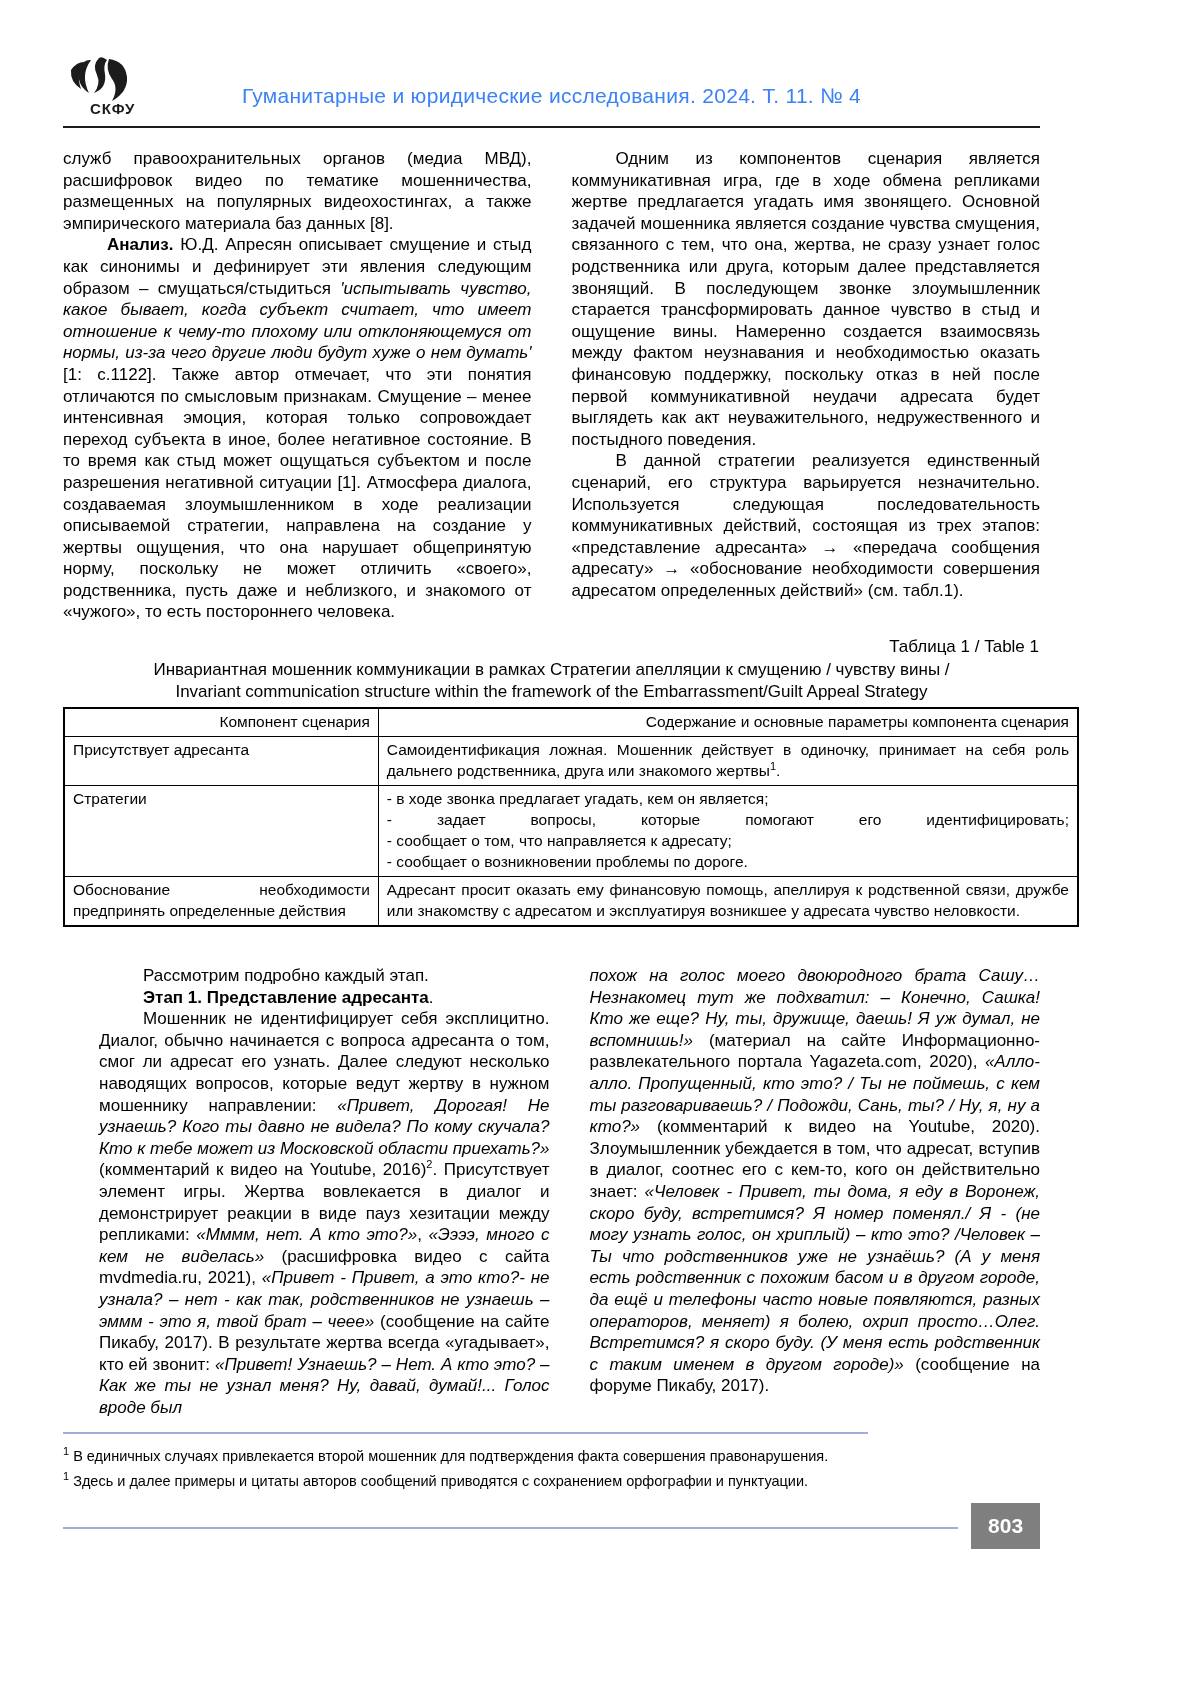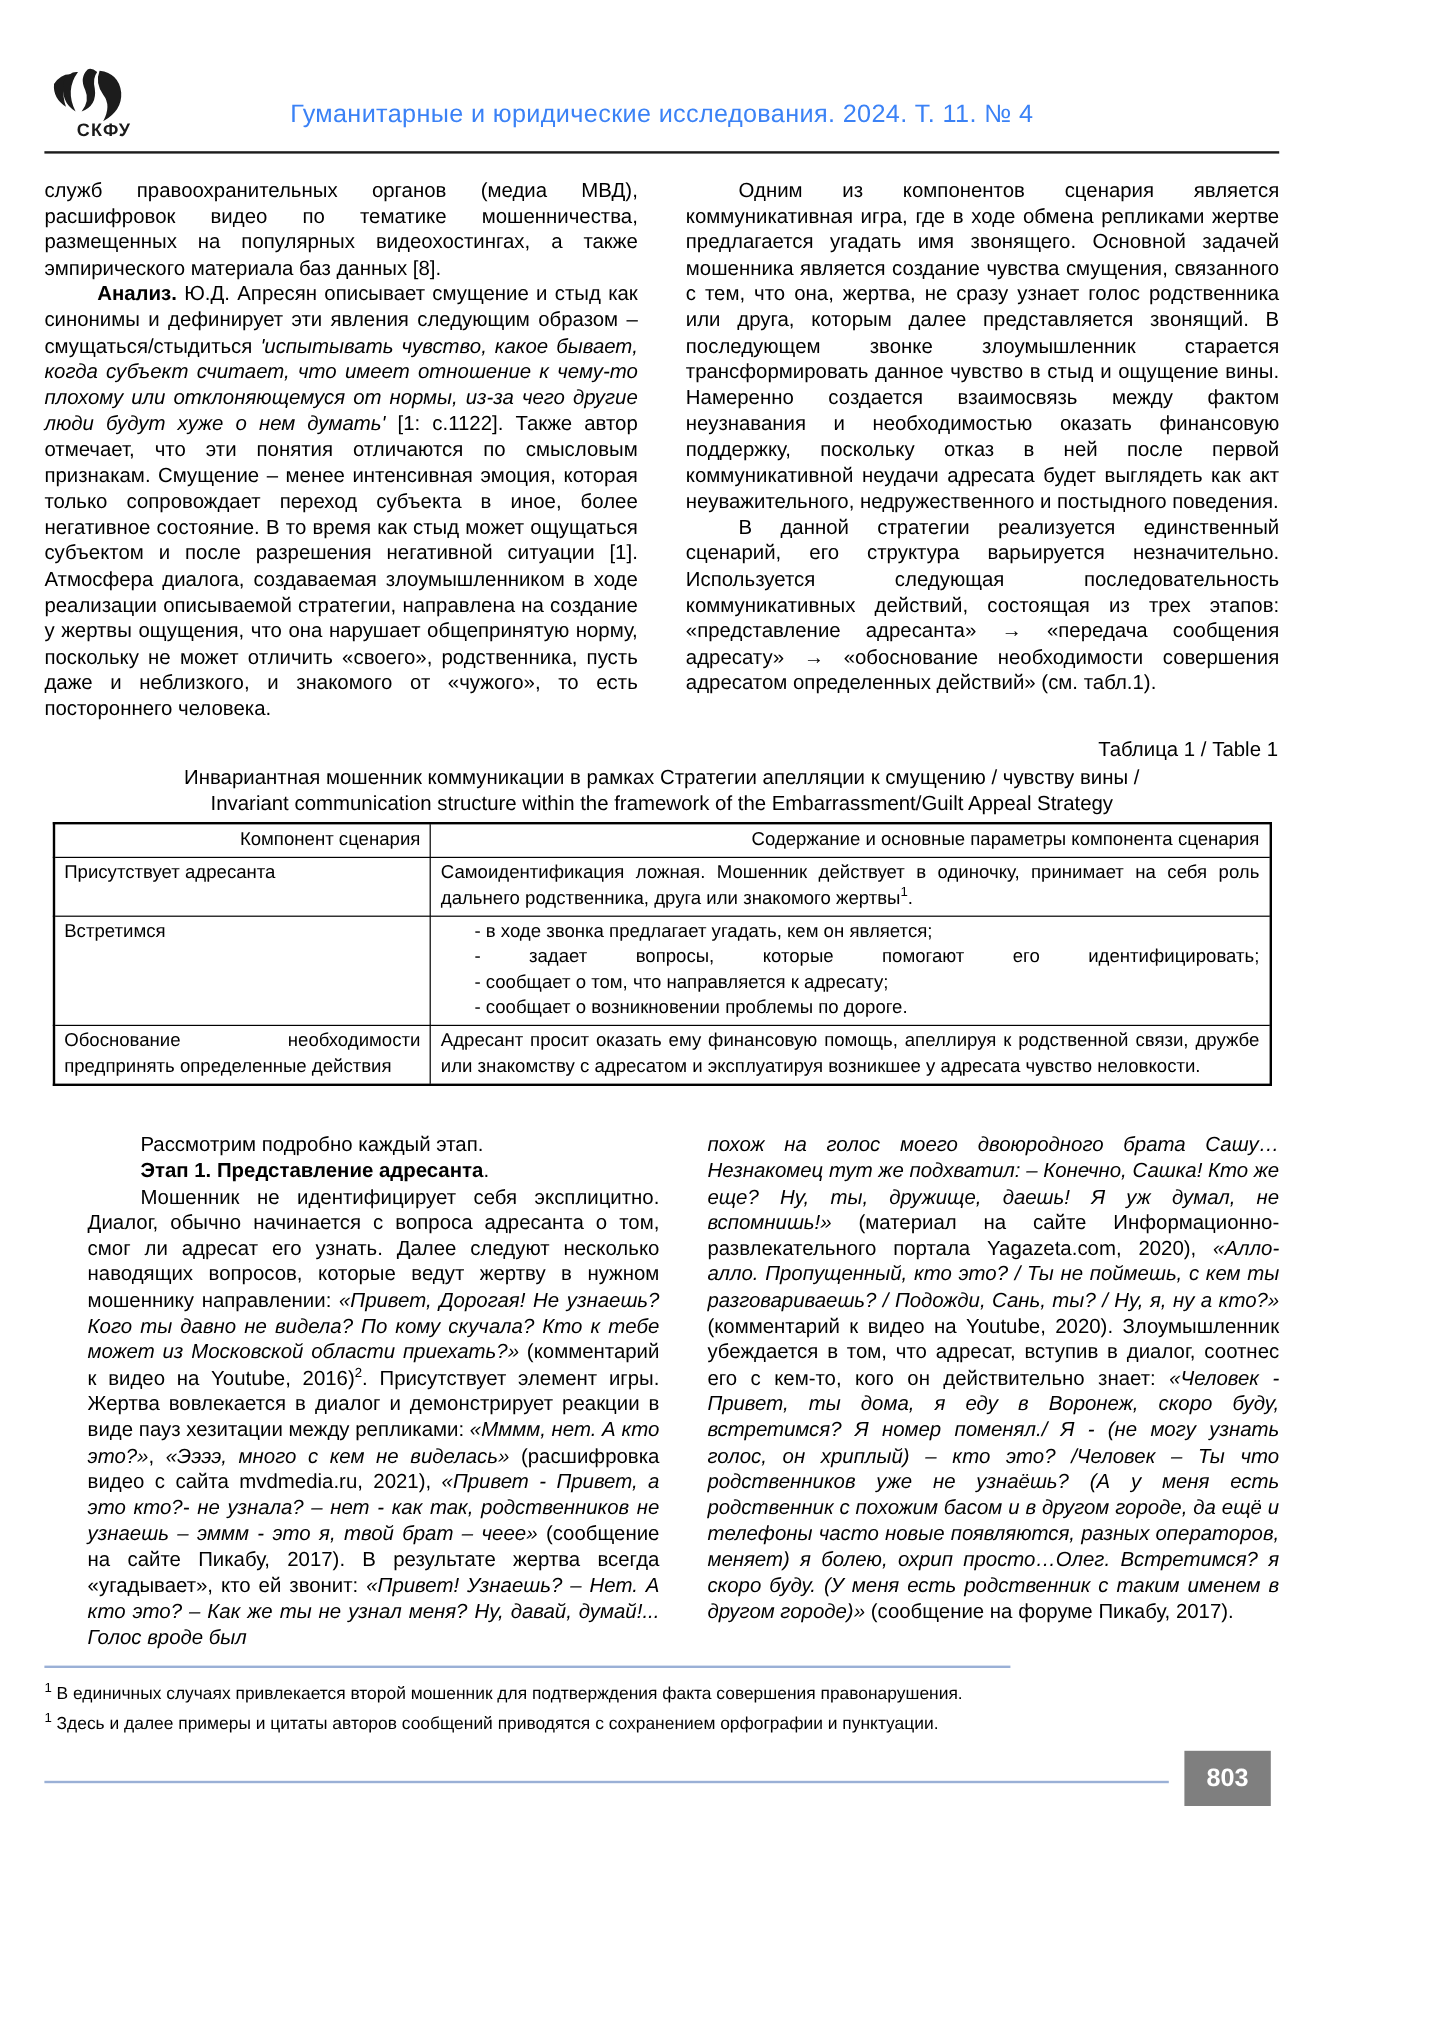--- a/index.html
+++ b/index.html
@@ -2,21 +2,21 @@
 <html lang="ru"><head>
 <meta charset="utf-8">
 <style>
   html,body{margin:0;padding:0;background:#ffffff;}
   body{
     width:1200px;height:1697px;position:relative;
     font-family:"Liberation Sans","DejaVu Sans",sans-serif;
     color:#000;
     -webkit-font-smoothing:antialiased;
   }
-  .page{padding:0 37px;box-sizing:border-box;width:1103px;}
+  .page{padding:0 63px;box-sizing:border-box;width:1103px;}
 
   
   .header{position:relative;height:126px;border-bottom:2px solid #1c1c1c;}
   .journal-title{
     text-align:center;padding-top:84px;font-size:21px;color:#3b82f6;
     letter-spacing:.3px;
   }
   .logo{position:absolute;left:3px;top:56px;width:92px;height:66px;}
   .logo svg{display:block}
   .logo-text{
@@ -39,21 +39,21 @@
   table.t1{
     border-collapse:collapse;width:1016px;margin:4px auto 0 auto;
     font-size:15.5px;line-height:21px;border:2px solid #000;
   }
   table.t1 th,table.t1 td{
     border:1px solid #000;vertical-align:top;padding:2px 8px 4px 8px;
   }
   table.t1 th{font-weight:normal;text-align:right;}
   td.comp{width:31%;text-align:justify;}
   td.cont{text-align:justify;}
-  td.cont .tline{text-align:justify;margin-left:28px;}
+  td.cont .tline{text-align:justify;}
   td.cont .tline:nth-child(2){text-align-last:justify;}
 
   .bottom-cols{margin-top:38px;margin-left:36px;}
 
   
   .fn-rule1{width:805px;height:2px;background:#9ab0d6;margin:13px 0 10px 0;}
   .footnote{font-size:14.5px;line-height:25px;color:#000000;}
   .footer-row{display:flex;align-items:center;margin-top:9px;}
   .fn-rule2{width:937px;height:2px;background:#9ab0d6;margin-top:5px;}
   .page-box{
@@ -105,21 +105,21 @@
         <th>Компонент сценария</th>
         <th>Содержание и основные параметры компонента сценария</th>
       </tr>
     </thead>
     <tbody>
       <tr>
         <td class="comp">Присутствует адресанта</td>
         <td class="cont"><span>Самоидентификация ложная. Мошенник действует в одиночку, принимает на себя роль дальнего родственника, друга или знакомого жертвы</span><sup>1</sup><span>.</span></td>
       </tr>
       <tr>
-        <td class="comp">Встретимся</td>
+        <td class="comp">Стратегии</td>
         <td class="cont">
             <div class="tline">- в ходе звонка предлагает угадать, кем он является;</div>
             <div class="tline">- задает вопросы, которые помогают его идентифицировать;</div>
             <div class="tline">- сообщает о том, что направляется к адресату;</div>
             <div class="tline">- сообщает о возникновении проблемы по дороге.</div>
           </td>
       </tr>
       <tr>
         <td class="comp">Обоснование необходимости предпринять определенные действия</td>
         <td class="cont"><span>Адресант просит оказать ему финансовую помощь, апеллируя к родственной связи, дружбе или знакомству с адресатом и эксплуатируя возникшее у адресата чувство неловкости.</span></td>

